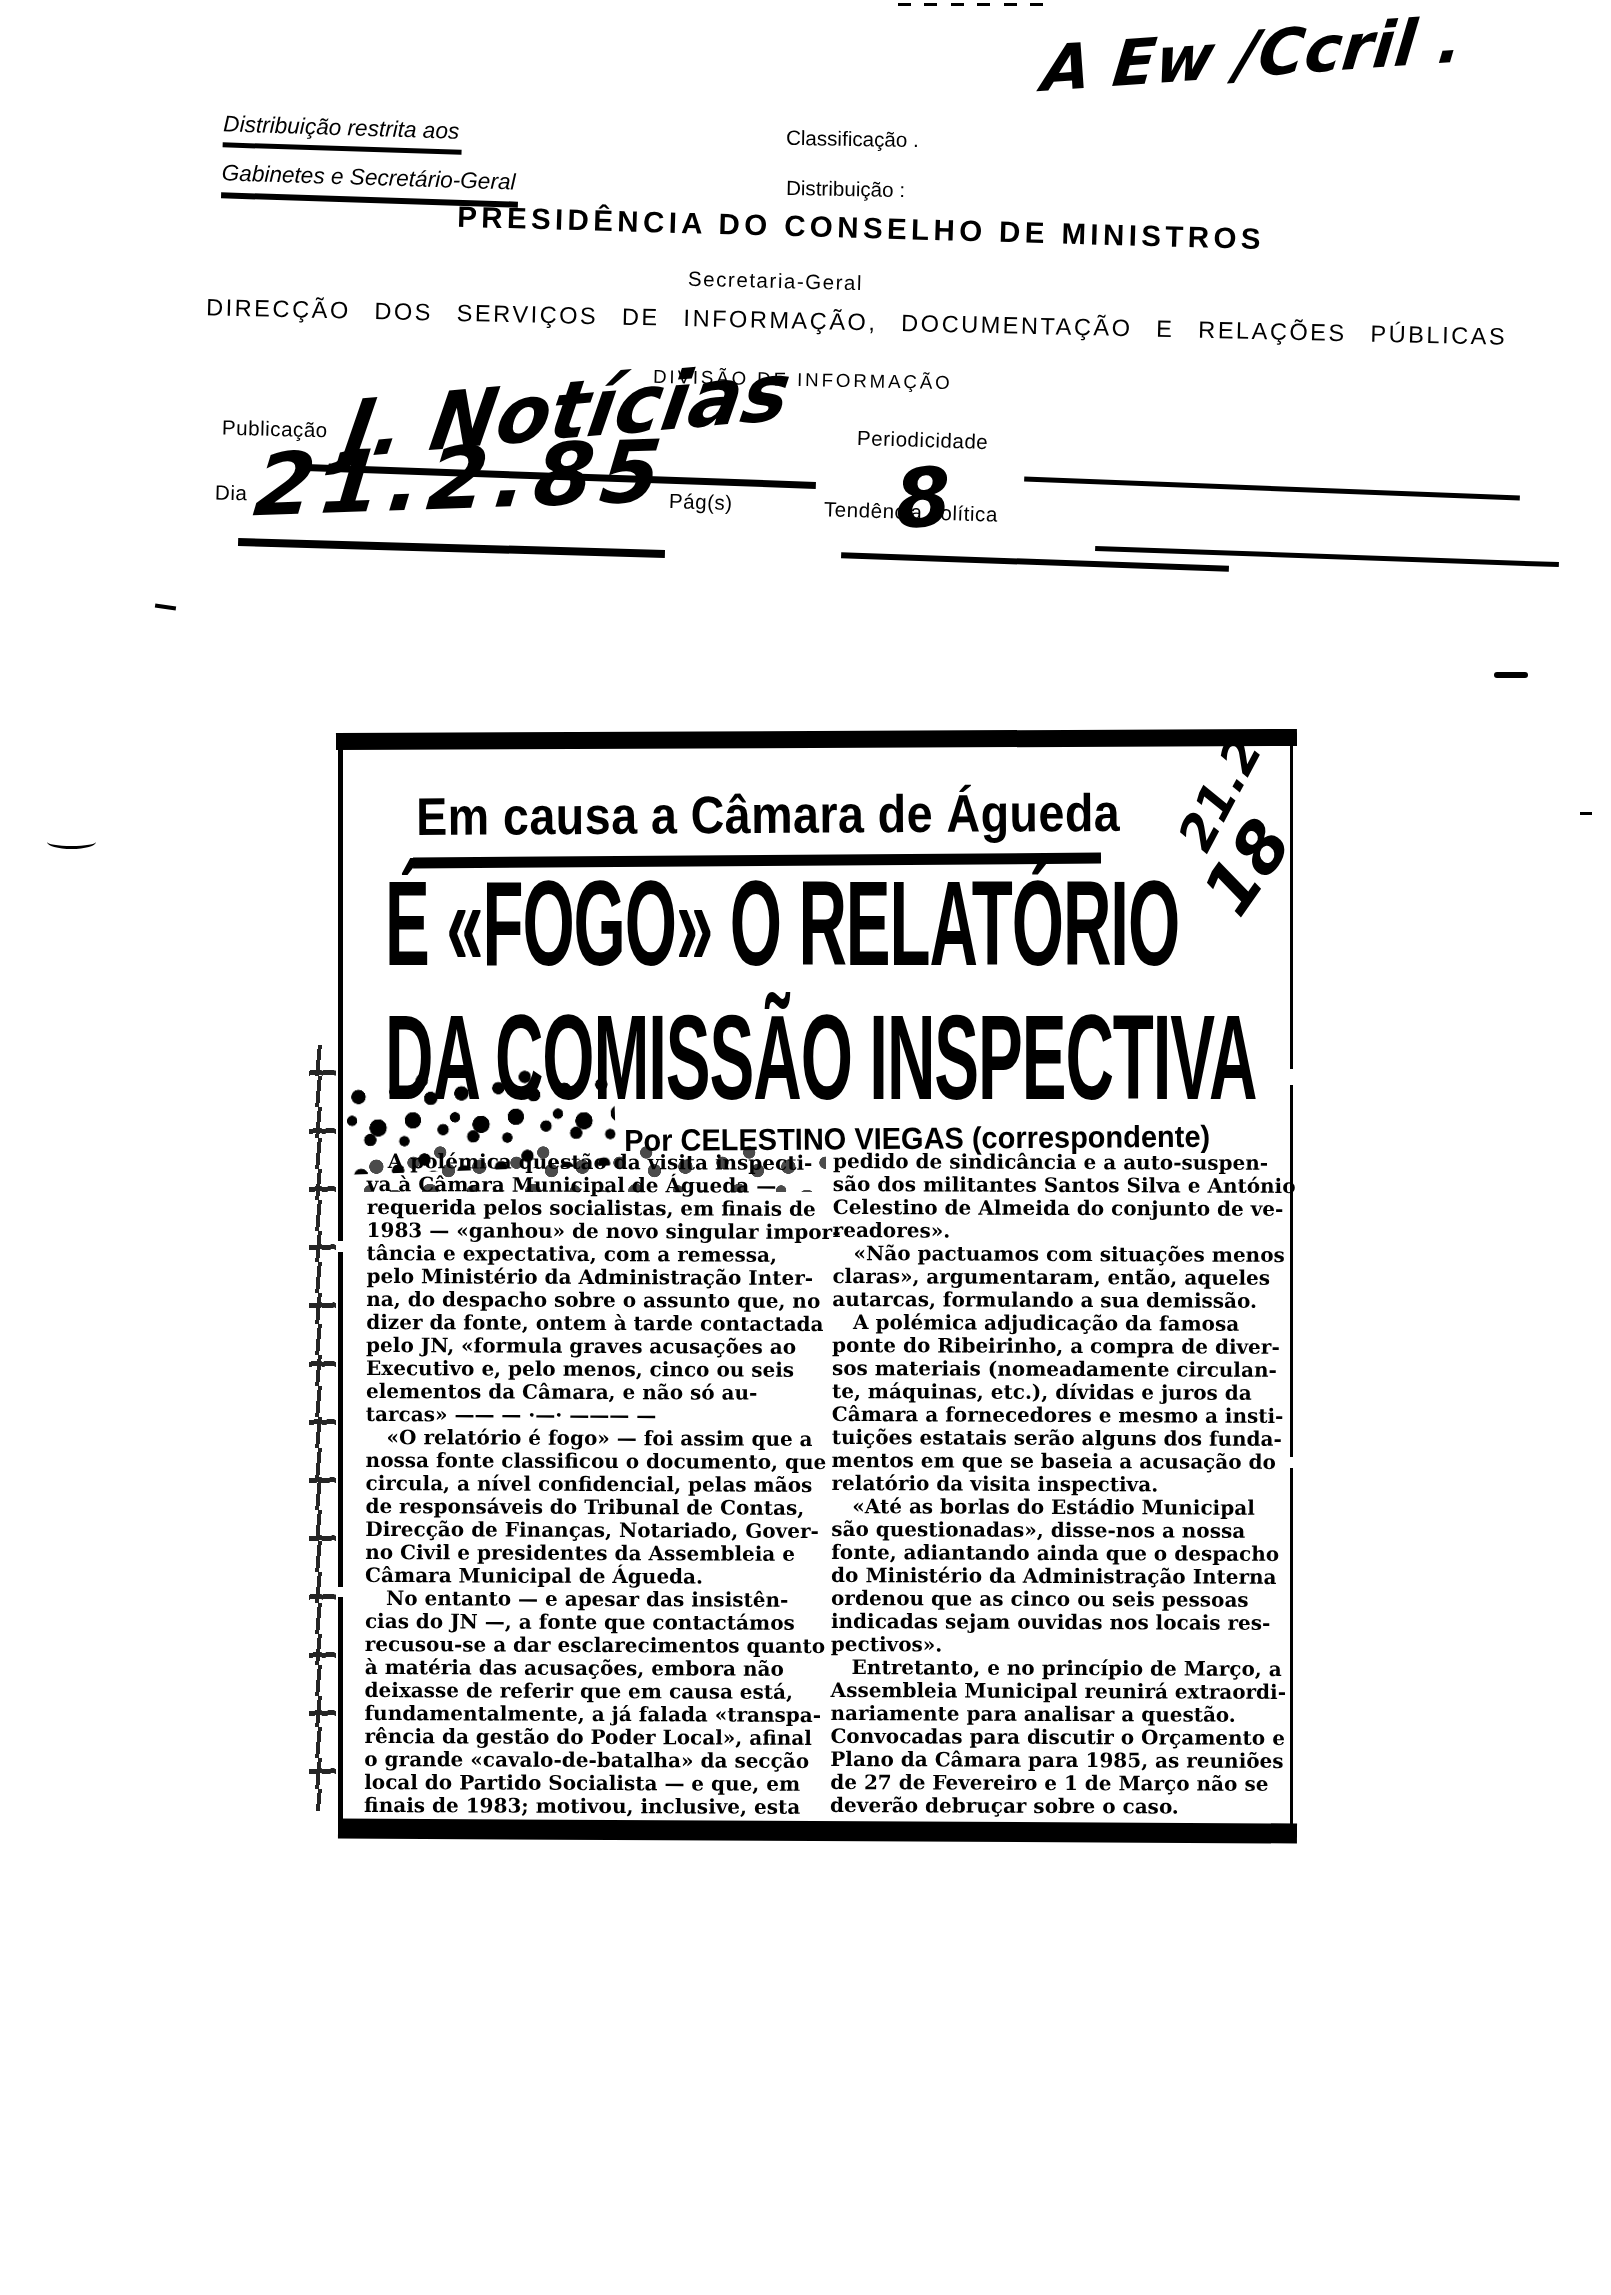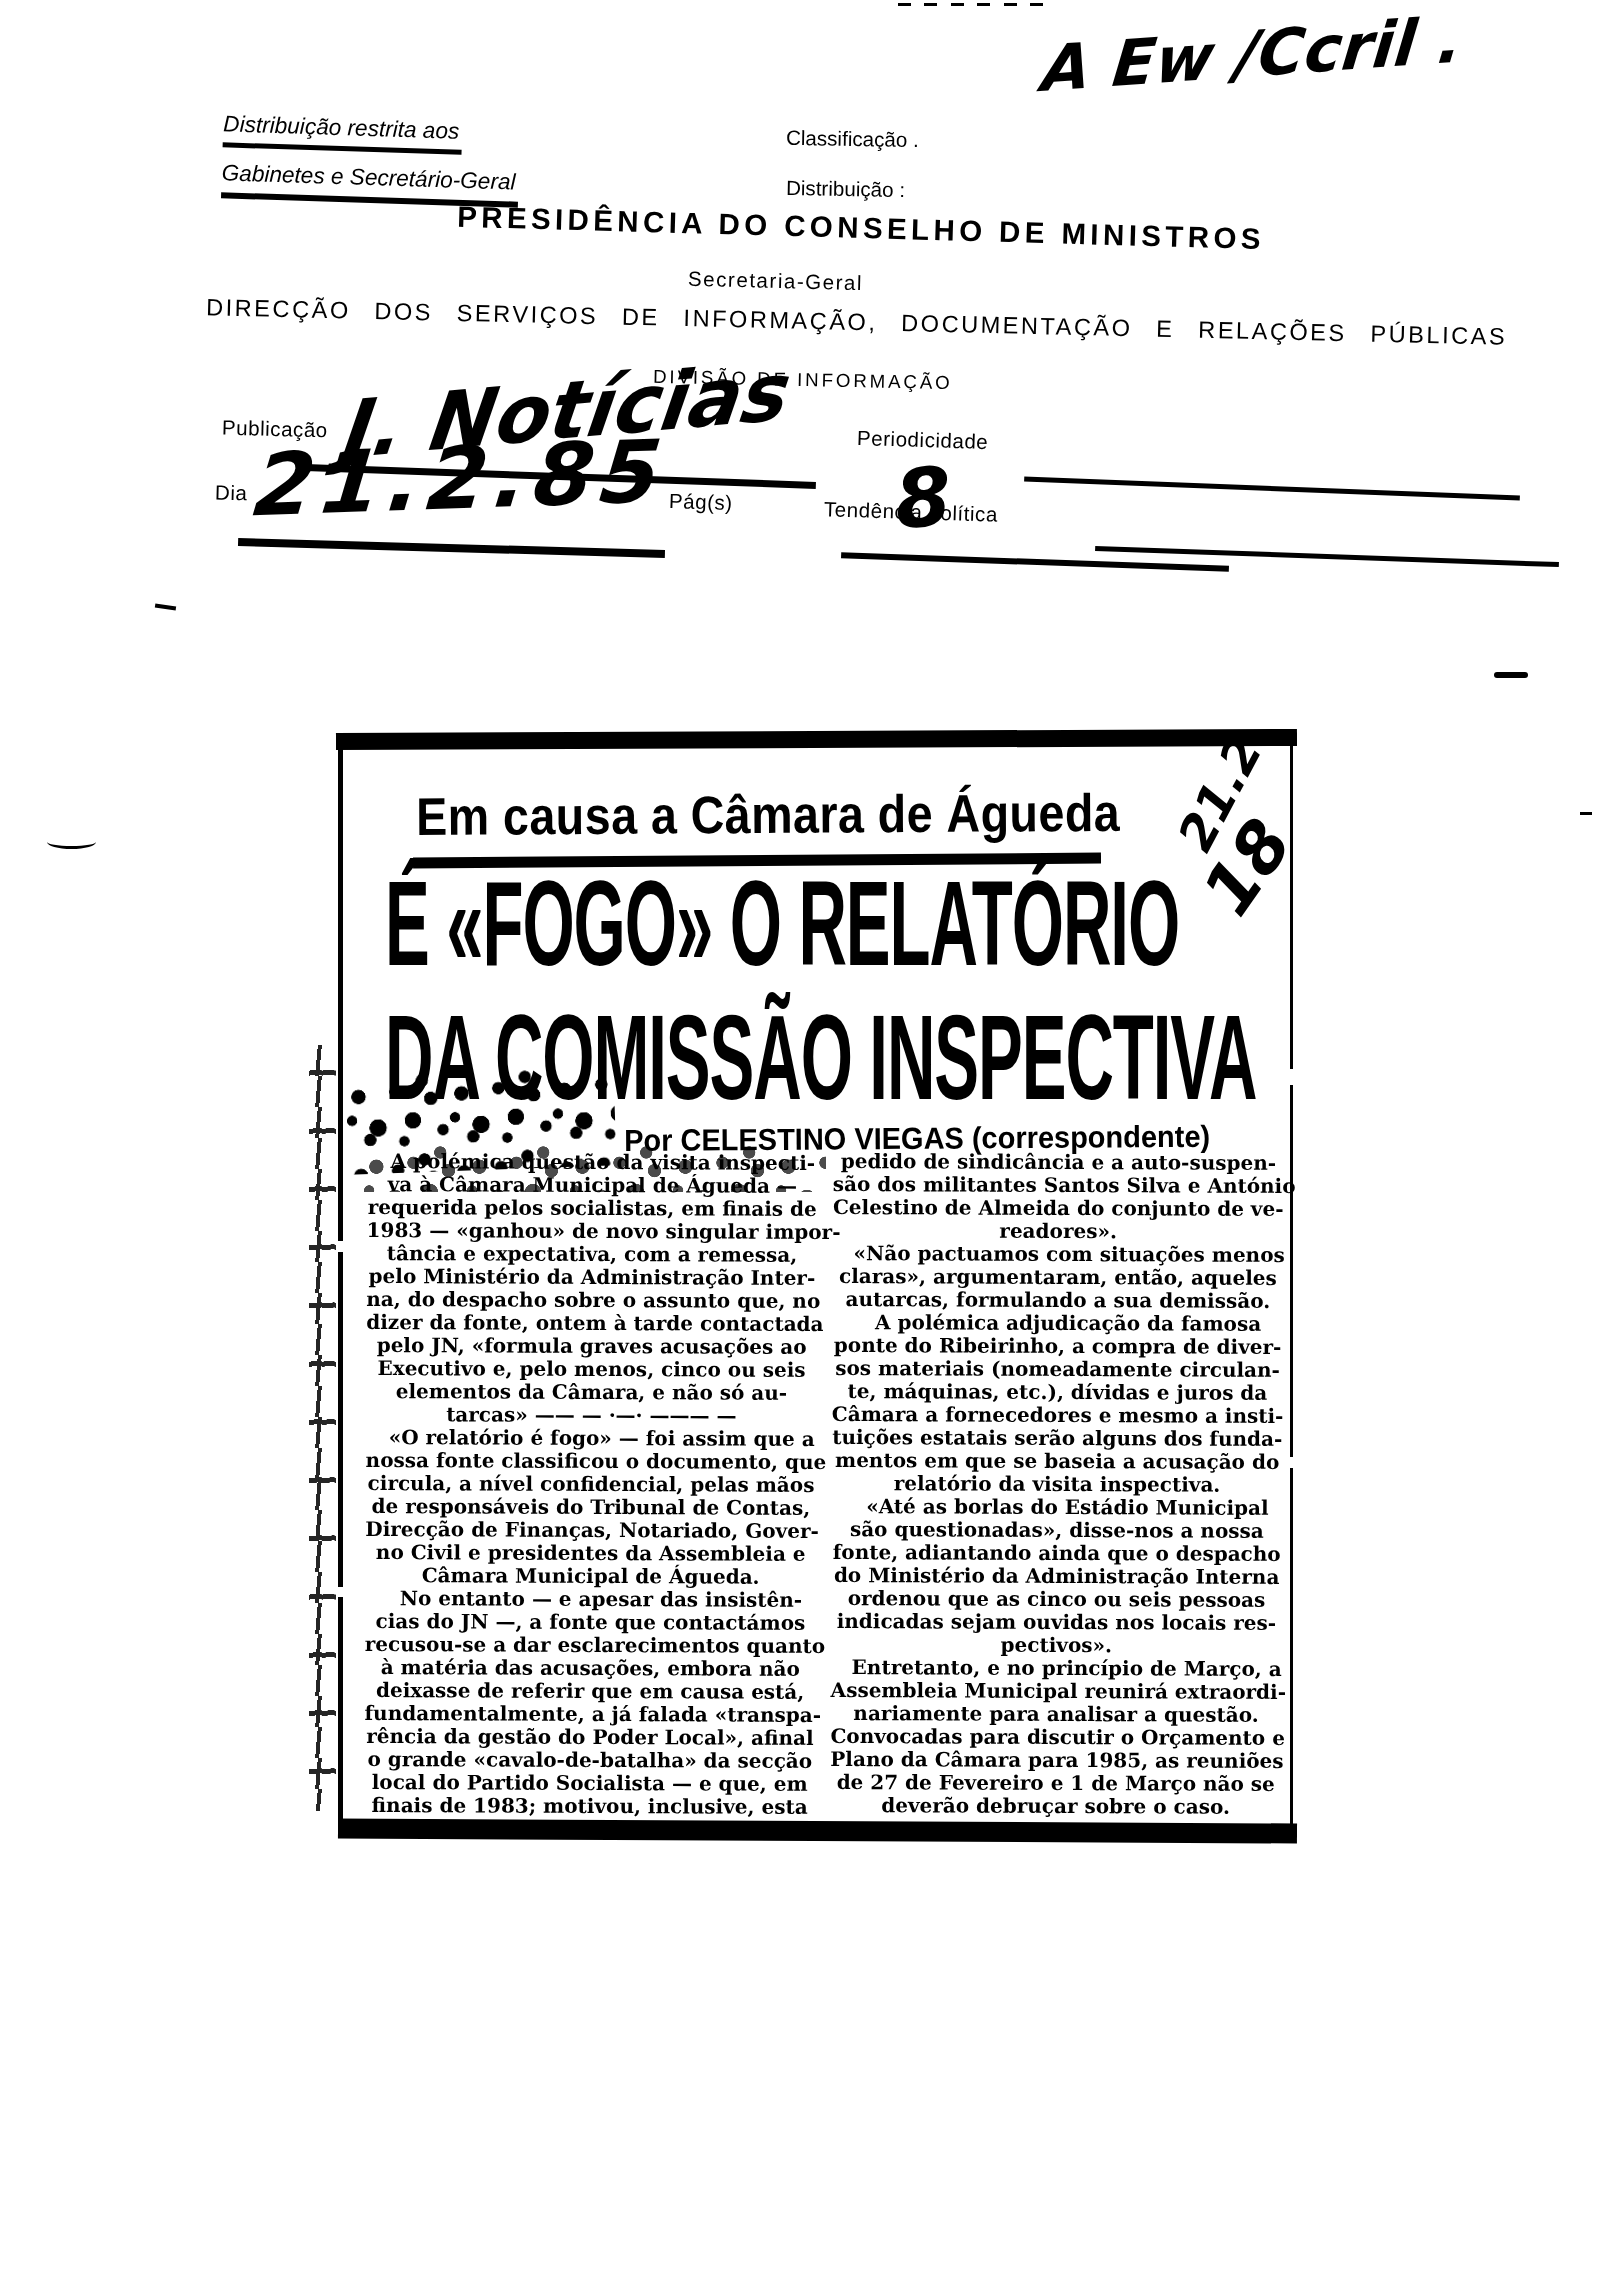--- a/index.html
+++ b/index.html
@@ -24,21 +24,21 @@
 
   
   .f-lbl{font-size:20.6px;letter-spacing:0.5px;}
   .hand{font-family:"DejaVu Sans",sans-serif;font-style:italic;font-weight:bold;}
   .ink-line{background:#000;}
 
   
   .mark{background:#000;}
 
   
-  .clip{left:338px;top:731px;width:956px;height:899px;text-align:center;}
+  .clip{left:338px;top:731px;width:956px;height:899px;}
   .clip-topbar{left:-2px;top:0;width:961px;height:16.7px;background:#000;transform:rotate(-0.25deg);}
   .clip-botbar{left:0;top:1090px;width:959px;height:19.7px;background:#000;transform:rotate(0.3deg);}
   .clip-lrule{left:0;top:13.8px;width:4.9px;height:1079px;
      background:linear-gradient(180deg,#000 0 46%,transparent 46% 47%,#000 47% 78%,transparent 78% 79%,#000 79% 100%);}
   .clip-rrule{left:952px;top:13.8px;width:3.4px;height:1079px;
      background:linear-gradient(180deg,#000 0 30%,transparent 30% 31.5%,#000 31.5% 66%,transparent 66% 67%,#000 67% 100%);}
   .kicker{left:78px;top:55px;font-size:53px;font-weight:bold;white-space:nowrap;
           transform:scaleX(0.88) rotate(-0.3deg);transform-origin:left top;letter-spacing:0.5px;}
   .kicker-rule{left:75px;top:124px;width:688px;height:10.8px;background:#000;transform:rotate(-0.4deg);}
   .headline{font-weight:bold;white-space:nowrap;transform-origin:left top;line-height:1;

